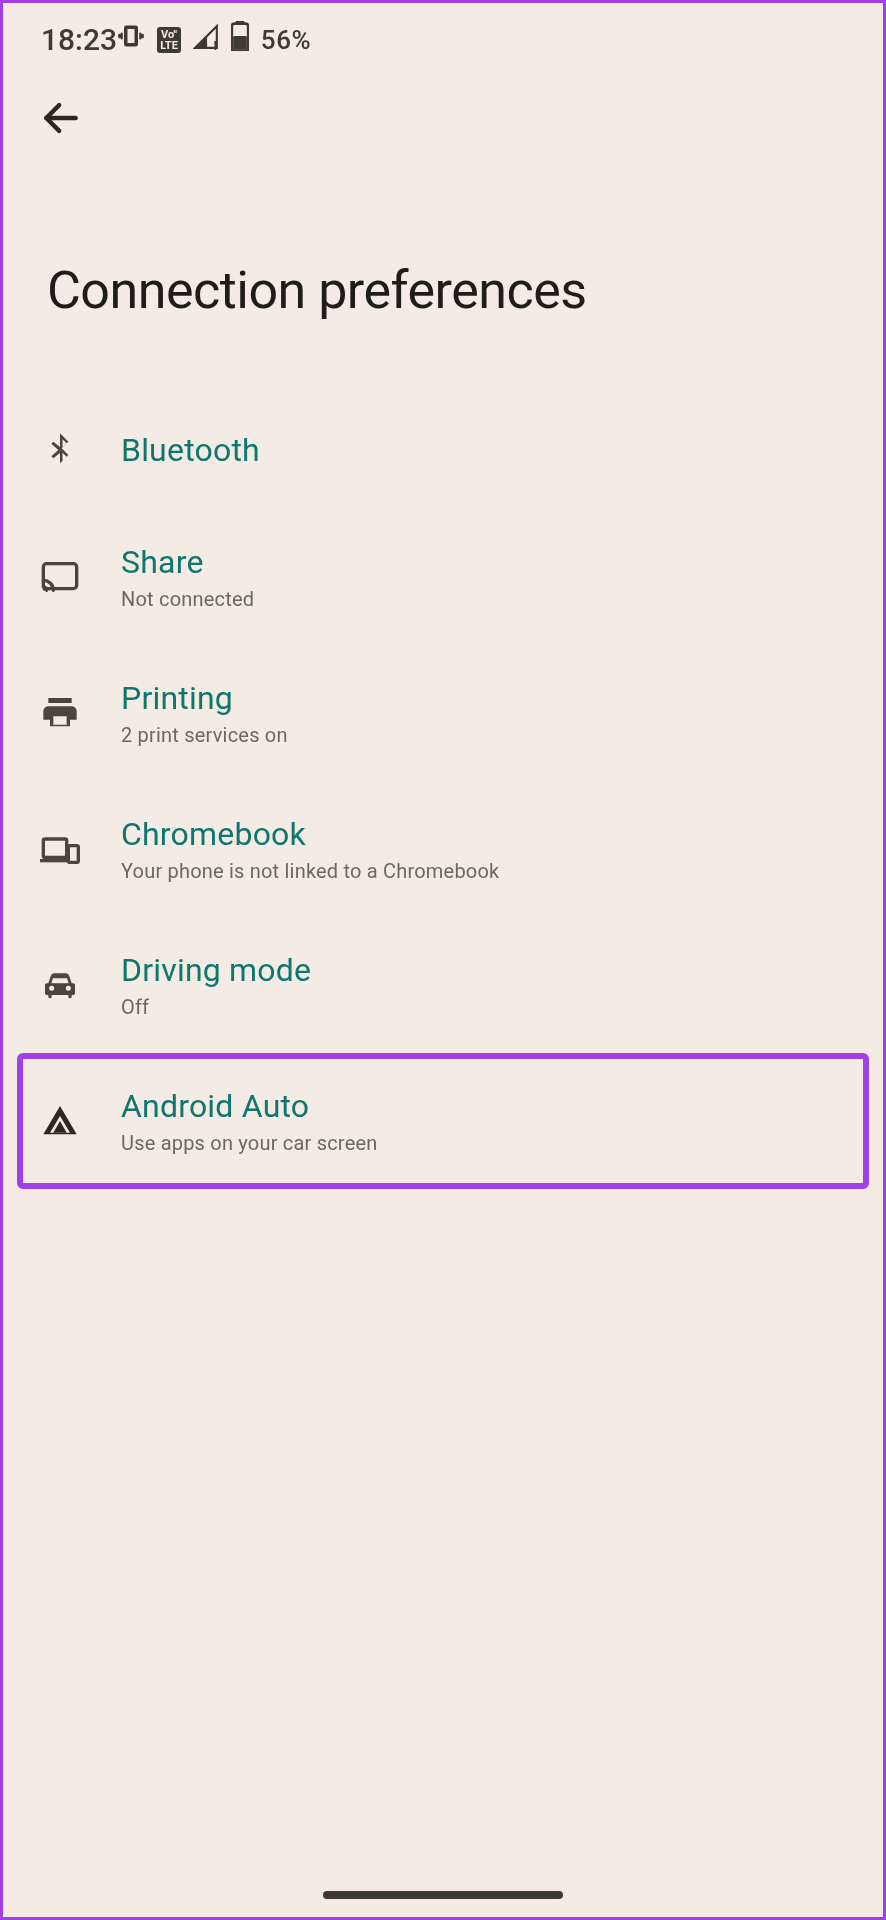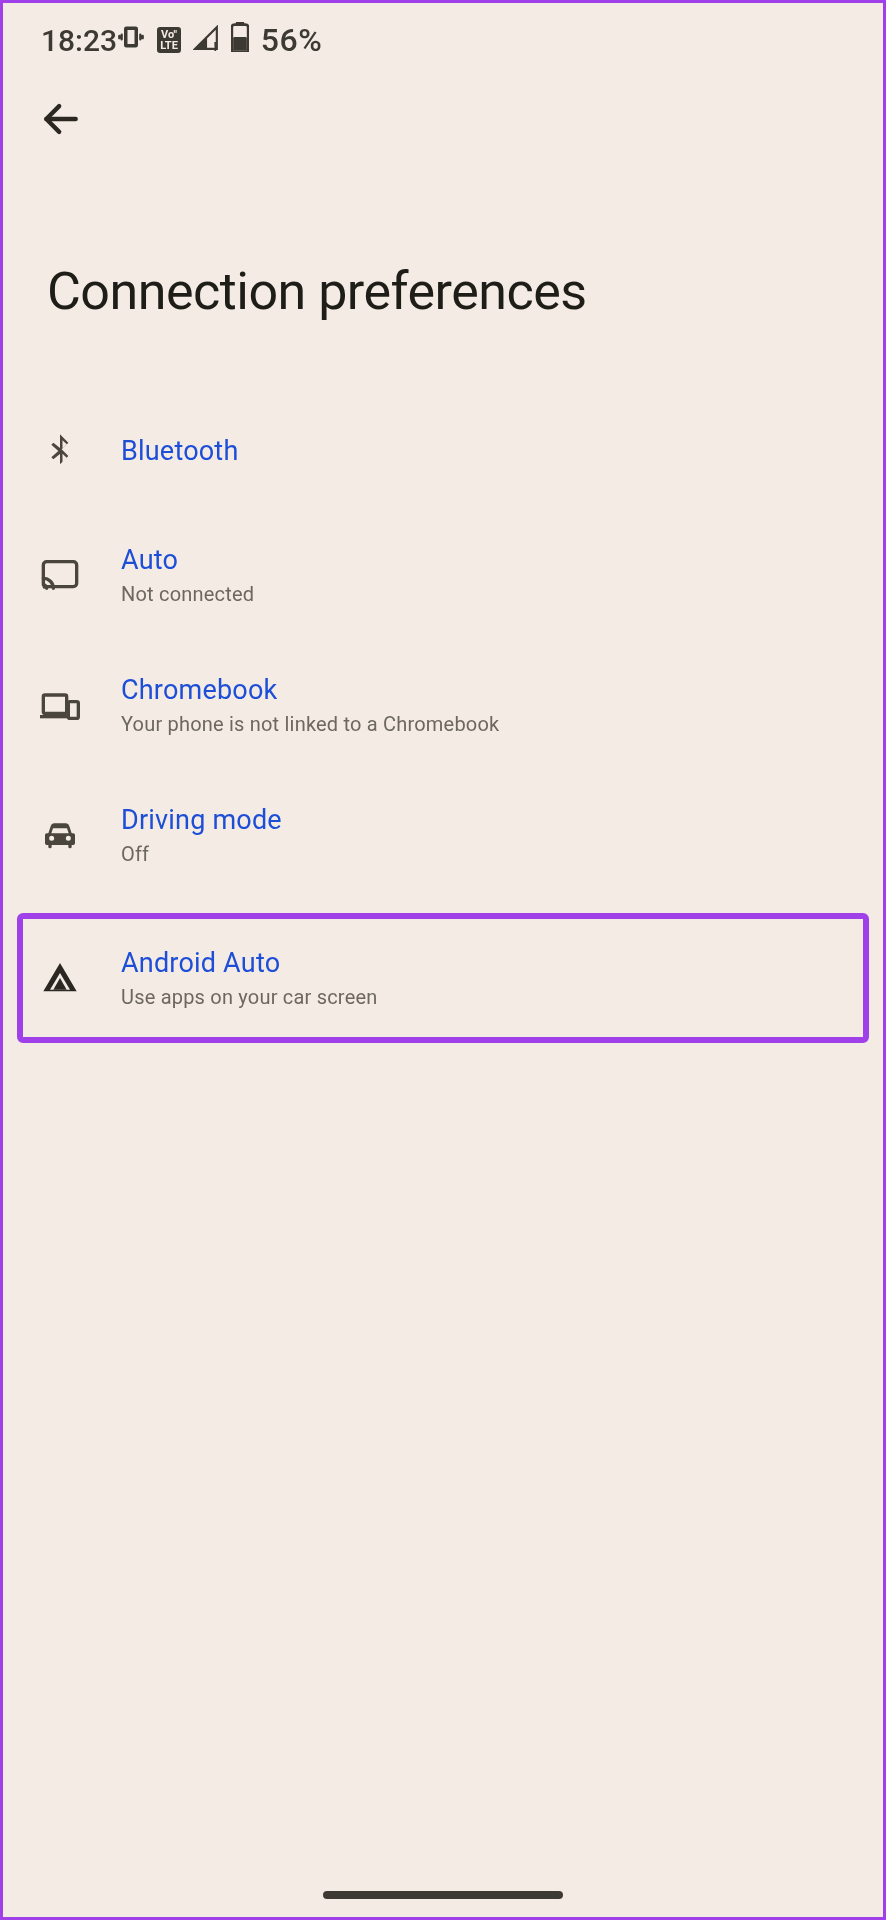--- a/index.html
+++ b/index.html
@@ -19,21 +19,21 @@
     padding: 18px 34px 10px 38px;
     font-size: 30px;
     font-weight: 500;
     color: #3d3a33;
   }
   .status-right {
     display: flex;
     align-items: center;
     gap: 12px;
   }
-  .status-right .pct { font-size: 32px; letter-spacing: 0.5px; }
+  .status-right .pct { font-size: 26px; letter-spacing: 0.5px; }
   .volte {
     background: #3d3a33;
     color: #f4ece4;
     font-size: 14px;
     font-weight: 700;
     padding: 2px 3px;
     border-radius: 3px;
     line-height: 1;
     display: flex;
     flex-direction: column;
@@ -68,34 +68,34 @@
   }
   .pref-icon {
     width: 50px; height: 50px;
     flex: 0 0 50px;
     display: flex; align-items: center; justify-content: center;
     color: #4a463d;
   }
   .pref-icon svg { width: 40px; height: 40px; }
   .pref-text { flex: 1; }
   .pref-title {
-    font-size: 27px;
-    color: #1d4ed8;
+    font-size: 32px;
+    color: #0f766e;
     font-weight: 400;
     letter-spacing: 0.2px;
   }
   .pref-sub {
     font-size: 20px;
     color: #6d685e;
     margin-top: 6px;
     letter-spacing: 0.2px;
   }
   .highlighted {
     border: 6px solid #a040e8;
-    margin: 13px -2px;
+    margin: 0 -2px;
     padding: 28px 12px;
   }
   
   .nav-pill {
     position: absolute;
     bottom: 18px;
     left: 50%;
     transform: translateX(-50%);
     width: 240px; height: 8px;
     background: #3d3a33;
@@ -164,25 +164,36 @@
 
   <div class="pref-item">
     <div class="pref-icon">
       <svg viewBox="0 0 24 24" fill="none" stroke="#4a463d" stroke-width="2">
           <rect x="2" y="4" width="20" height="15" rx="2"></rect>
           <path d="M2 14a6 6 0 0 1 6 6M2 18a2 2 0 0 1 2 2" stroke-linecap="round"></path>
           <circle cx="2.7" cy="19.3" r="1" fill="#4a463d" stroke="none"></circle>
         </svg>
     </div>
     <div class="pref-text">
-      <div class="pref-title">Auto</div>
+      <div class="pref-title">Share</div>
       <div class="pref-sub">Not connected</div>
     </div>
   </div>
 
+  <div class="pref-item">
+    <div class="pref-icon">
+      <svg viewBox="0 0 24 24" fill="#4a463d">
+          <path d="M19 8H5a3 3 0 0 0-3 3v5h4v4h12v-4h4v-5a3 3 0 0 0-3-3zm-3 11H8v-5h8v5zm3-13H5V3h14v3z"></path>
+        </svg>
+    </div>
+    <div class="pref-text">
+      <div class="pref-title">Printing</div>
+      <div class="pref-sub">2 print services on</div>
+    </div>
+  </div>
 
   <div class="pref-item">
     <div class="pref-icon">
       <svg viewBox="0 0 24 24" fill="none" stroke="#4a463d" stroke-width="2">
           <rect x="2" y="6" width="14" height="11" rx="1"></rect>
           <path d="M0 19h18"></path>
           <rect x="17" y="10" width="6" height="10" rx="1" fill="#f4ece4"></rect>
         </svg>
     </div>
     <div class="pref-text">

